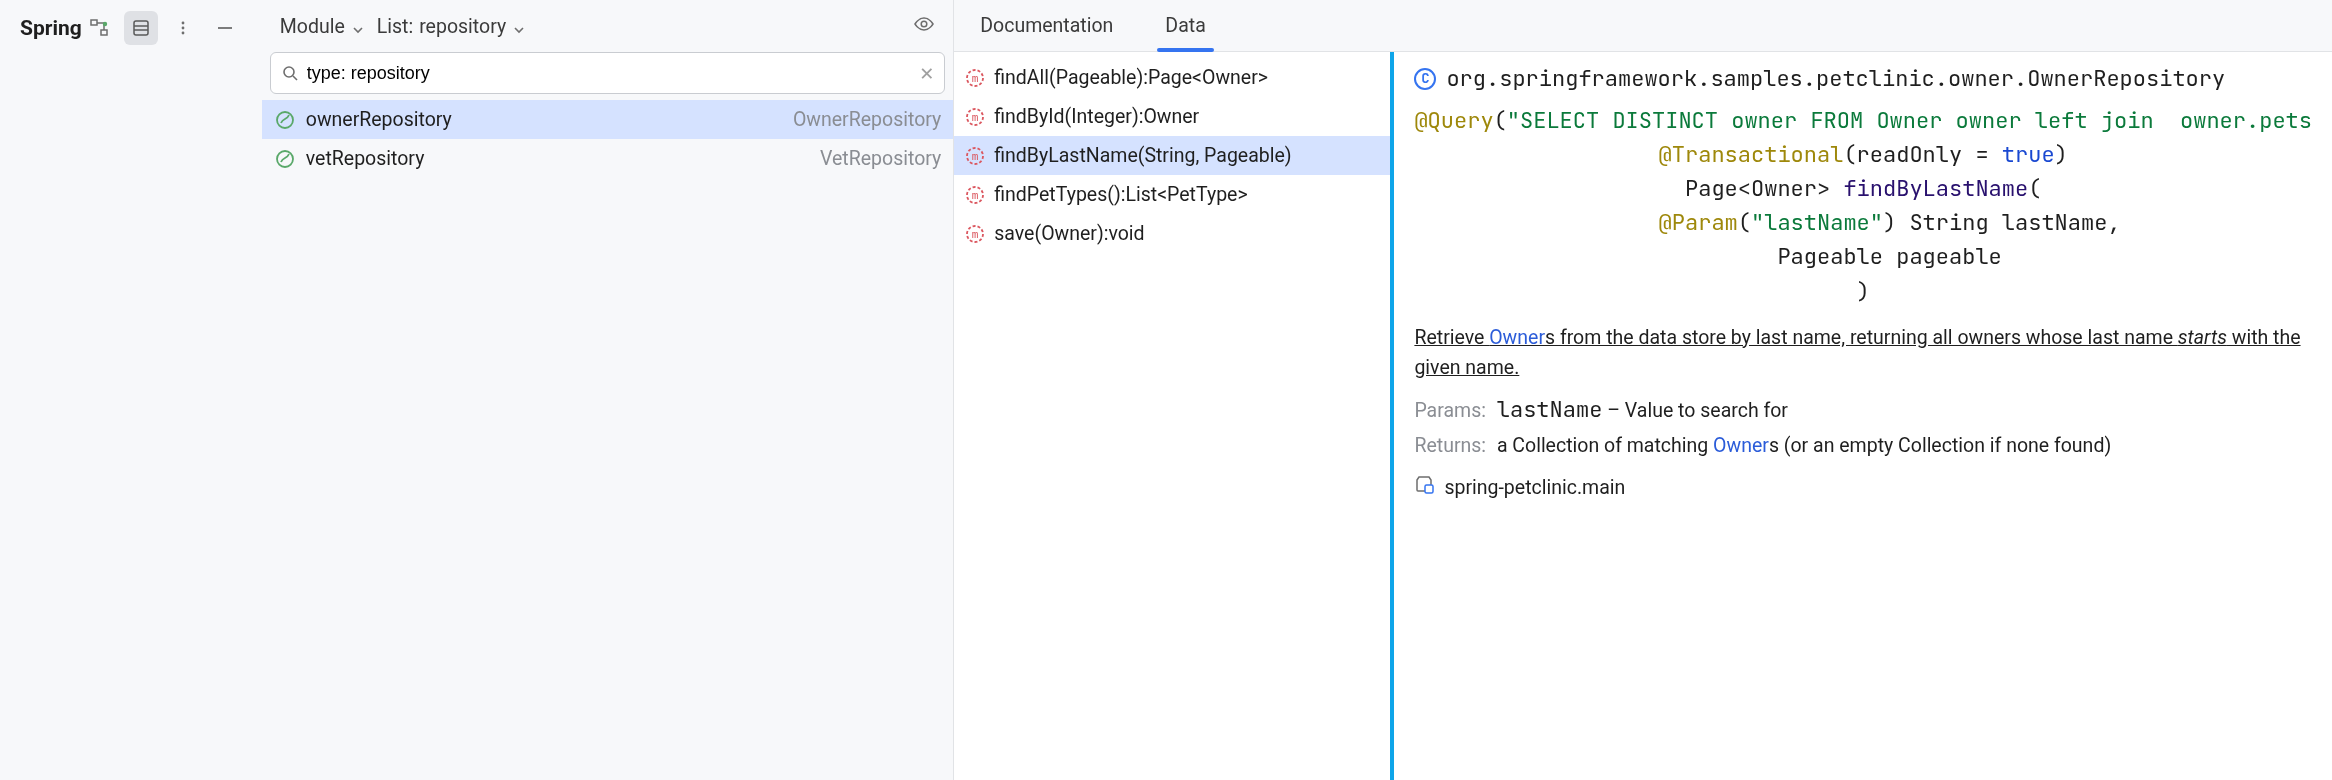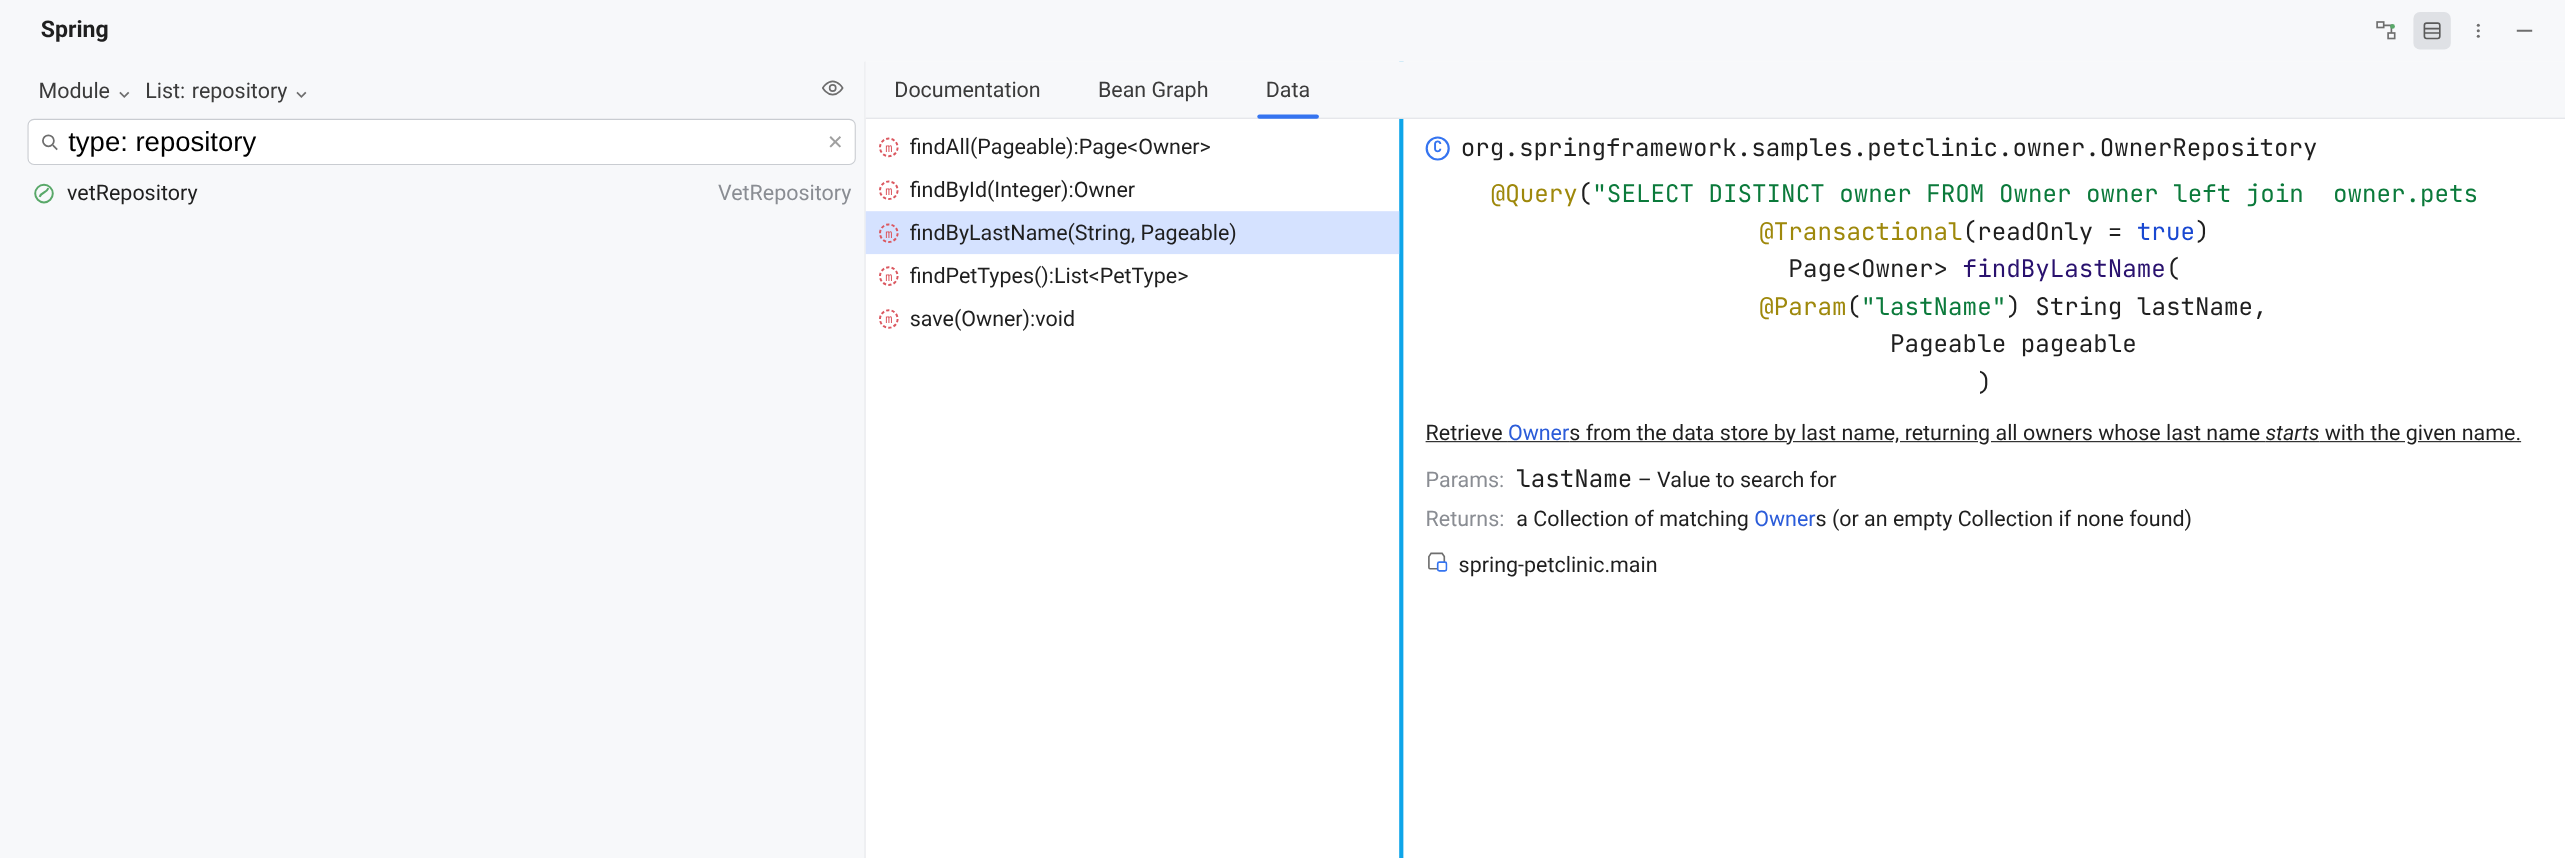--- a/index.html
+++ b/index.html
@@ -8,23 +8,22 @@
     font-family: -apple-system, BlinkMacSystemFont, "Segoe UI", Roboto, sans-serif;
     font-size: 19.5px;
     color: #1f1f1f;
     background: #f7f8fa;
     overflow: hidden;
   }
   .window {
     width: 2332px;
     height: 780px;
     display: flex;
-    flex-direction: column;
+    flex-direction: row;
     background: #f7f8fa;
-    padding-left: 17px;
   }
   
   .titlebar {
     height: 56px;
     display: flex;
     align-items: center;
     padding: 0 20px;
     background: #f7f8fa;
   }
   .titlebar .title {
@@ -106,21 +105,21 @@
     border-radius: 6px;
     display: flex;
     align-items: center;
     padding: 0 10px;
     gap: 8px;
   }
   .searchbox input {
     flex: 1;
     border: none;
     outline: none;
-    font-size: 25px;
+    font-size: 18px;
     background: transparent;
   }
   .searchbox .clear {
     color: #a0a0a0;
     cursor: pointer;
     font-size: 18px;
   }
   .mag {
     color: #6e6e6e;
     display:flex; align-items:center;
@@ -302,43 +301,51 @@
             <circle cx="8" cy="8" r="5" stroke="#6e6e6e" stroke-width="1.6"></circle>
             <line x1="12" y1="12" x2="16" y2="16" stroke="#6e6e6e" stroke-width="1.6"></line>
           </svg>
         </span>
         <input type="text" value="type: repository" style="">
         <span class="clear">✕</span>
       </div>
 
       <div class="bean-list">
 
+        <div class="bean-row selected">
+          <span class="bean-icon">
+            <svg width="20" height="20" viewBox="0 0 20 20">
+              <circle cx="10" cy="10" r="8" fill="none" stroke="#59a869" stroke-width="1.8"></circle>
+              <path d="M6 13c2-5 6-3 8-8" stroke="#59a869" stroke-width="1.8" fill="none"></path>
+            </svg>
+          </span>
+          <span class="bean-name">ownerRepository</span>
+          <span class="sp"></span>
+          <span class="bean-type">OwnerRepository</span>
+        </div>
 
         <div class="bean-row">
           <span class="bean-icon">
             <svg width="20" height="20" viewBox="0 0 20 20">
               <circle cx="10" cy="10" r="8" fill="none" stroke="#59a869" stroke-width="1.8"></circle>
               <path d="M6 13c2-5 6-3 8-8" stroke="#59a869" stroke-width="1.8" fill="none"></path>
             </svg>
           </span>
           <span class="bean-name">vetRepository</span>
           <span class="sp"></span>
           <span class="bean-type">VetRepository</span>
         </div>
       </div>
     </div>
 
     <div class="col-mid">
       <div class="tabs-row-host">
         <div class="tabs-row">
           <div class="tab">
               <span>Documentation</span>
-            </div>
-          <div class="tab">
-              <span>Bean Graph</span>
             </div>
           <div class="tab active">
               <span>Data</span>
             </div>
         </div>
       </div>
       <div class="method-list">
         <div class="method-row">
           <span class="m-icon">
             <svg width="20" height="20" viewBox="0 0 20 20">

